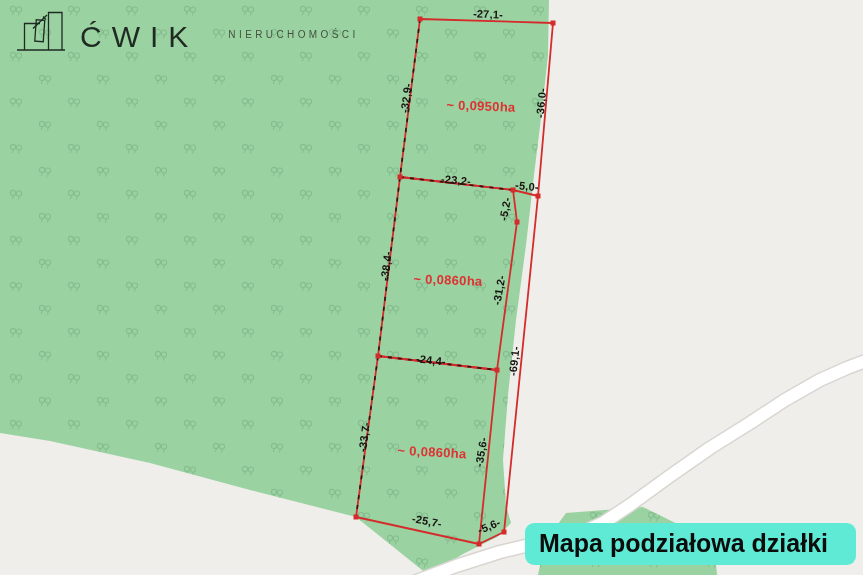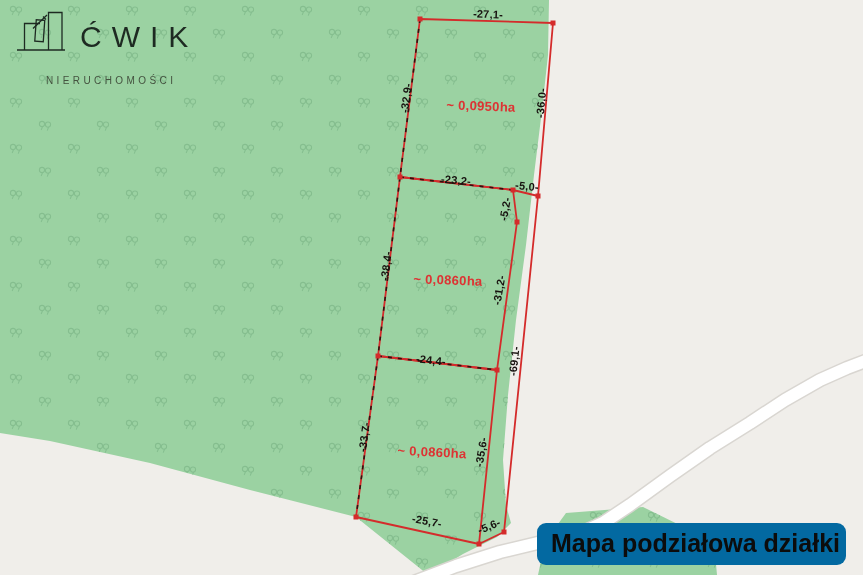--- a/index.html
+++ b/index.html
@@ -25,46 +25,46 @@
     position:absolute;
     transform:translate(-50%,-50%) rotate(var(--r,0deg));
     font:700 13px "Liberation Sans",sans-serif;
     color:#dd3333;
     white-space:nowrap;
     letter-spacing:0.3px;
   }
   
   .logo{
     position:absolute;left:16px;top:8px;
-    display:flex;flex-direction:column;
+    display:flex;
   }
   .logo-row{display:flex;align-items:flex-end;}
   .logo-name{
     font:300 30px "Liberation Sans",sans-serif;
     color:#1e2a22;
     letter-spacing:10px;
     line-height:1;
     margin-left:14px;
     margin-bottom:2px;
   }
   .logo-sub{
     font:400 10px "Liberation Sans",sans-serif;
     color:#44523f;
     letter-spacing:3.4px;
     margin-left:30px;
     margin-top:21px;
   }
   
   .banner{
     position:absolute;
-    right:17px;top:523px;
-    background:#0369a1;
+    right:7px;top:523px;
+    background:#5eead4;
     color:#0c0c0c;
     font:700 25px "Liberation Sans",sans-serif;
-    padding:6px 6px 7px 14px;
+    padding:6px 28px 7px 14px;
     border-radius:9px;
     white-space:nowrap;
   }
 </style>
 </head>
 <body>
 
 <div class="stage">
 
   <svg class="mapart" width="863" height="575" viewBox="0 0 863 575">

